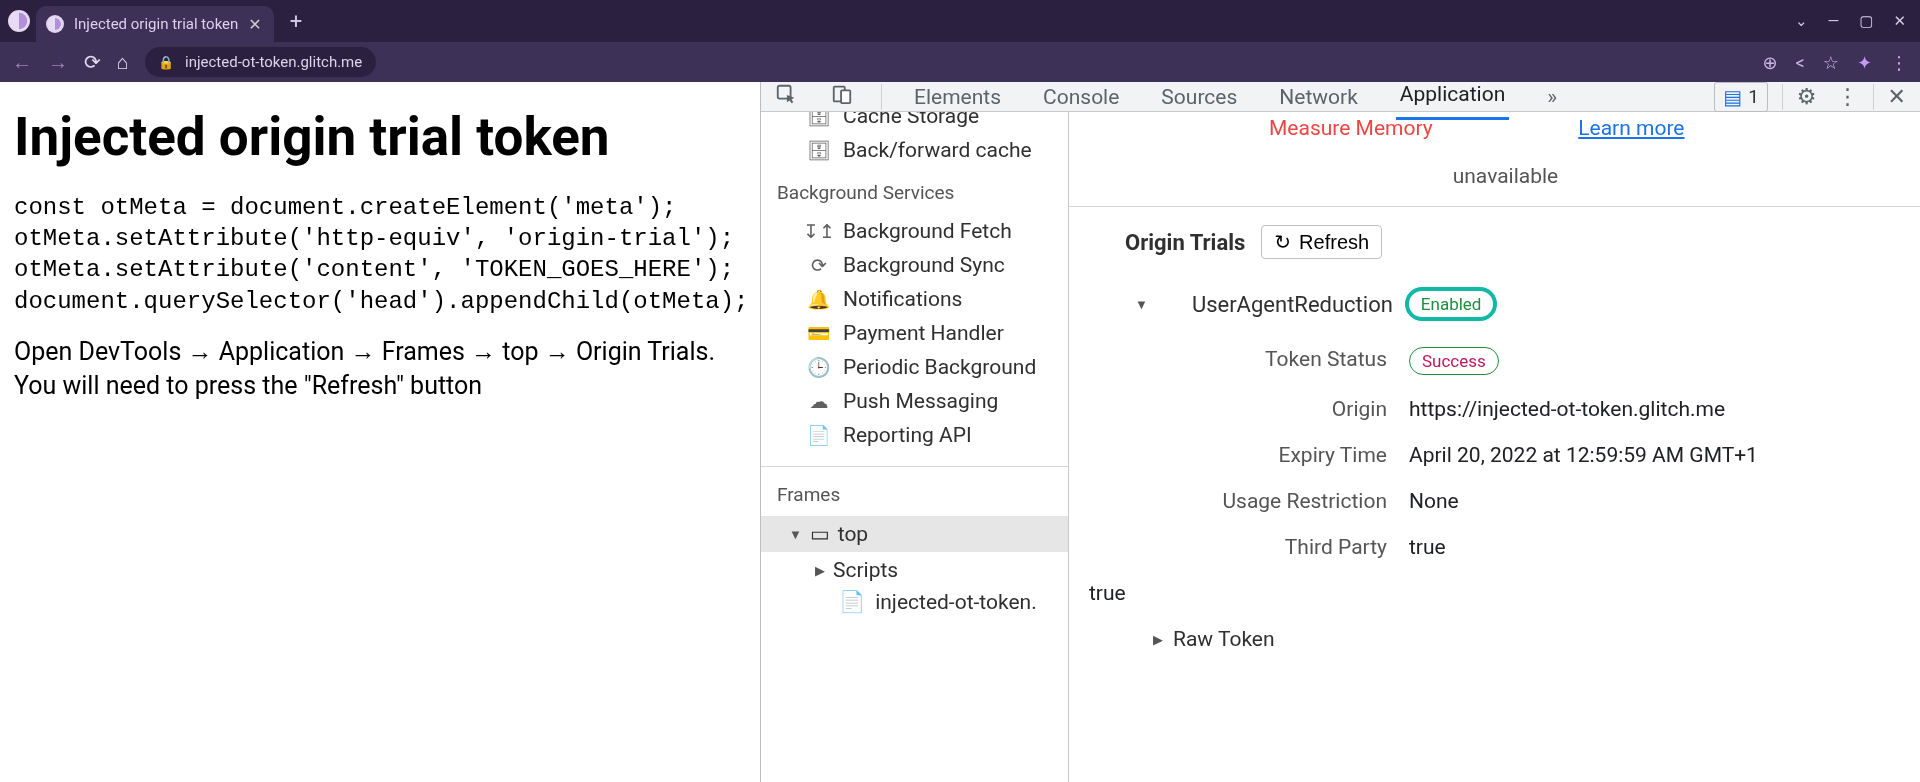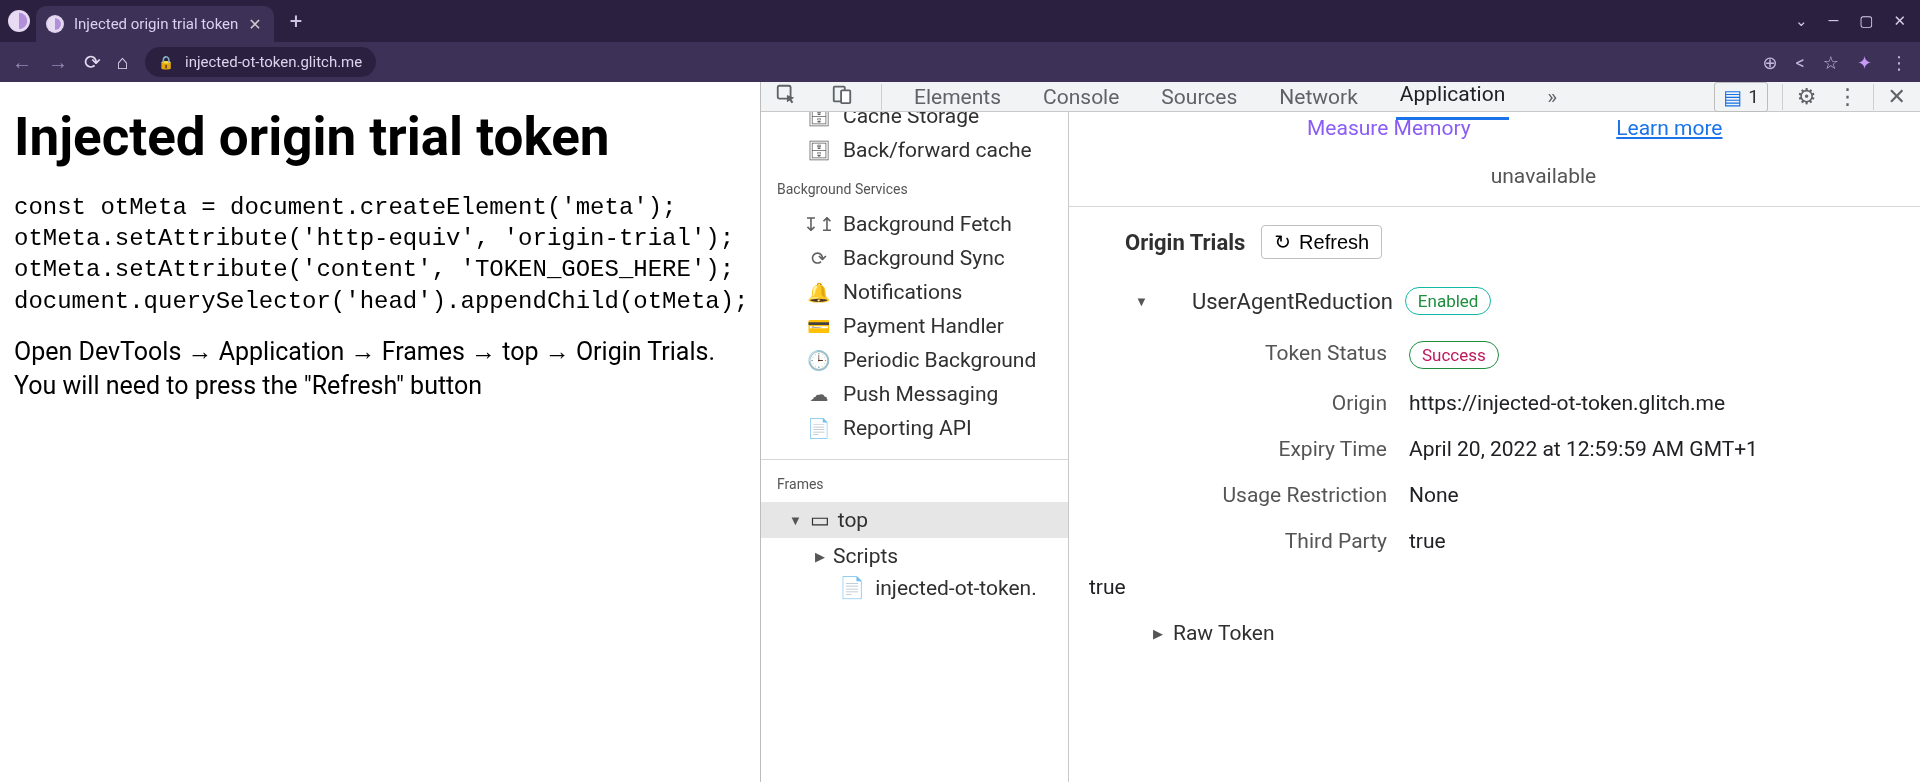--- a/index.html
+++ b/index.html
@@ -38,46 +38,46 @@
   .dt-tab.active { color:#202124; border-bottom: 3px solid #1a73e8; padding-bottom:11px; }
   .dt-tabbar-right { margin-left:auto; display:flex; align-items:center; gap:20px; }
   .issues-badge { display:flex; align-items:center; gap:6px; border:1px solid #bdbdbd; border-radius:3px; padding:2px 8px; font-size:19px; color:#333;}
   .issues-badge .bubble { color:#1a73e8; font-size:20px;}
   .dt-icon { color:#5f6368; font-size:22px; }
   
   .dt-body { flex:1; display:flex; overflow:hidden;}
   
   
   .app-sidebar { width: 308px; border-right: 1px solid #c9c9c9; overflow:hidden; position:relative; font-size:21px; color:#303030;}
-  .side-section-title { font-size:14px; color:#555; padding: 14px 16px 10px 16px; }
+  .side-section-title { font-size:19px; color:#555; padding: 14px 16px 10px 16px; }
   .side-item { display:flex; align-items:center; gap:12px; padding:5px 10px 5px 46px; white-space:nowrap; }
   .side-item.cut { overflow:hidden; }
   .side-item .ico { width:24px; display:inline-flex; justify-content:center; color:#606060; font-size:19px;}
   .frames-group { padding-top:10px;}
   .frames-top-row { display:flex; align-items:center; gap:8px; padding:6px 10px 6px 28px; background:#e6e6e6;}
   .frames-sub { padding-left:54px; display:flex; align-items:center; gap:8px; padding-top:6px; padding-bottom:4px;}
   .frames-leaf { padding-left:78px; display:flex; align-items:center; gap:10px; padding-top:4px;}
   .tri { font-size:13px; color:#555;}
   
   
   .app-details { flex:1; overflow:hidden; font-size:21px; color:#303030;}
   .mem-row { display:flex; gap:20px; padding: 4px 30px 10px 0; justify-content:flex-start; margin-left:200px;}
-  .mem-label { color:#8b5cf6;margin-left:38px;}
+  .mem-label { color:#ef4444;}
   .mem-unavail { color:#555;margin-top:48px;}
   .mem-link { color:#1a73e8; text-decoration: underline; }
   .hr { height:1px; background:#d6d6d6; margin: 8px 0 18px 0;}
   
   .ot-header { display:flex; align-items:center; gap:16px; padding: 0 0 0 56px; margin-bottom:28px;}
   .ot-title { font-weight:700; font-size:22px;}
   .refresh-btn { border:1px solid #c0c0c0; border-radius:4px; padding:4px 12px; background:#fff; font-size:20px; display:flex; align-items:center; gap:8px; cursor:pointer;}
   
   .trial-row { display:flex; align-items:center; gap:12px; padding-left:66px; margin-bottom:26px;}
   .trial-name { font-size:22px;margin-left:32px;}
   .badge { border-radius: 999px; padding:3px 12px; font-size:17px; }
-  .badge.enabled { border:1px solid #14b8a6; color:#1e8e3e; }
+  .badge.enabled { border:4px solid #14b8a6; color:#1e8e3e; }
   .badge.success { border:1px solid #1e8e3e; color:#be185d; }
   
   .kv-grid { display:grid; grid-template-columns: 320px 1fr; row-gap:22px; padding-left:20px; margin-bottom:22px;}
   .kv-label { text-align:right; color:#555; padding-right:22px; font-size:21px;}
   .kv-value { font-size:21px; color:#202124; display:flex; align-items:center; gap:14px;}
   
   .raw-row { display:flex; align-items:center; gap:10px; padding-left:84px;}
   
   svg.ico-svg { width:22px; height:22px; }
 </style>

